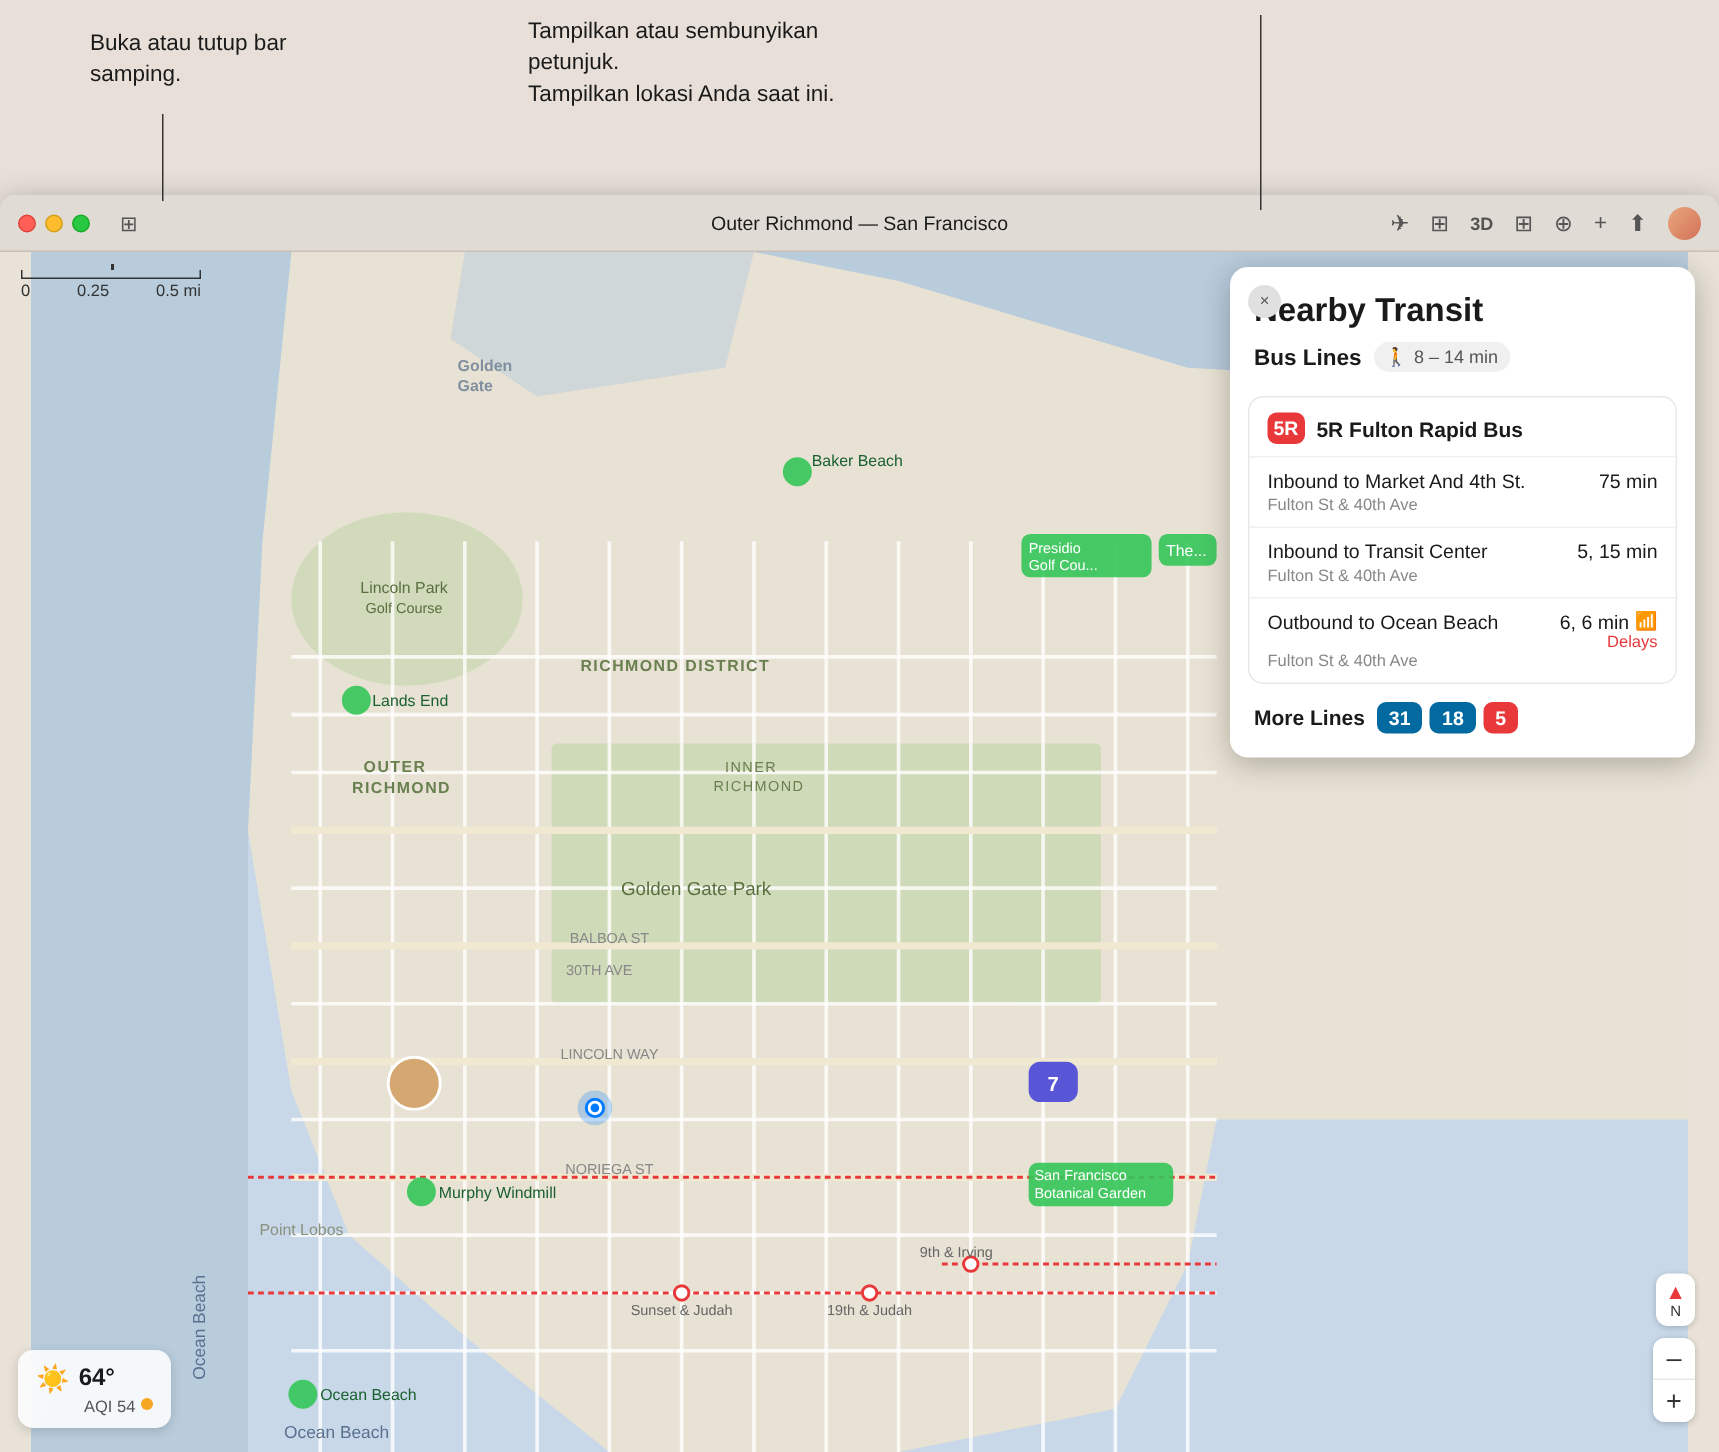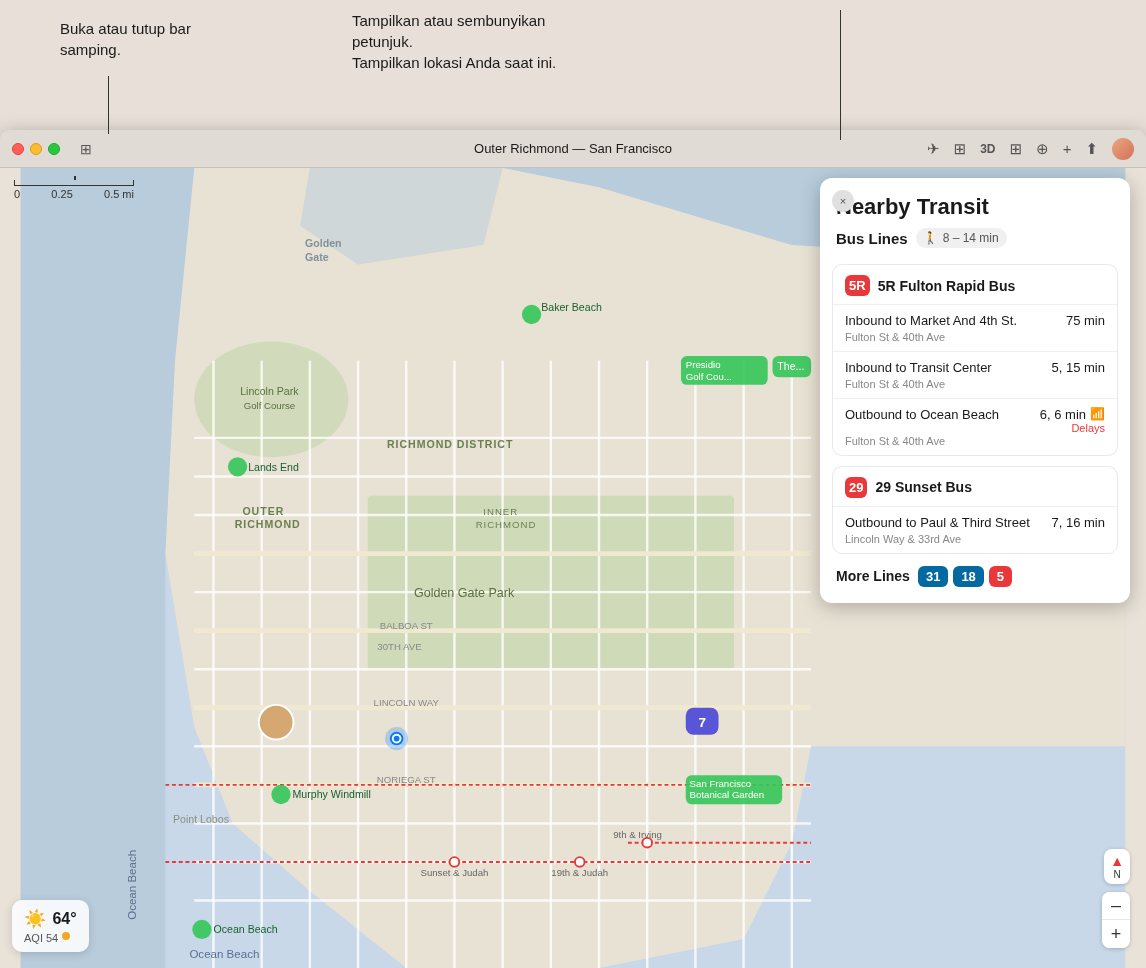--- a/index.html
+++ b/index.html
@@ -307,20 +307,21 @@
       align-items: center;
       gap: 6px;
     }
     .weather-sun { font-size: 18px; }
     .weather-temp { font-size: 16px; font-weight: 600; color: #1a1a1a; }
     .weather-aqi {
       display: flex;
       align-items: flex-start;
       gap: 4px;
       margin-top: 2px;
+      margin-left: 32px;
     }
     .aqi-label { font-size: 11px; color: #555; }
     .aqi-dot { width: 8px; height: 8px; border-radius: 50%; background: #f5a623; }
 
     
     .map-controls {
       position: absolute;
       bottom: 20px;
       right: 16px;
       z-index: 10;
@@ -568,34 +569,20 @@
                 <span class="bus-route-time">6, 6 min</span>
                 <span class="delay-icon">📶</span>
               </div>
               <div class="delay-text">Delays</div>
             </div>
           </div>
           <div class="bus-route-stop">Fulton St &amp; 40th Ave</div>
         </div>
       </div>
 
-      <div class="bus-line-section" style="margin-top:10px;">
-        <div class="bus-line-header">
-          <span class="bus-badge bus-badge-red2">29</span>
-          <span class="bus-line-name">29 Sunset Bus</span>
-        </div>
-
-        <div class="bus-route-row">
-          <div class="bus-route-top">
-            <span class="bus-route-dest">Outbound to Paul &amp; Third Street</span>
-            <span class="bus-route-time">7, 16 min</span>
-          </div>
-          <div class="bus-route-stop">Lincoln Way &amp; 33rd Ave</div>
-        </div>
-      </div>
 
       <div class="more-lines-row">
         <span class="more-lines-label">More Lines</span>
         <div class="more-line-badges">
           <span class="more-badge more-badge-dark">31</span>
           <span class="more-badge more-badge-dark">18</span>
           <span class="more-badge more-badge-orange">5</span>
         </div>
       </div>
     </div>

